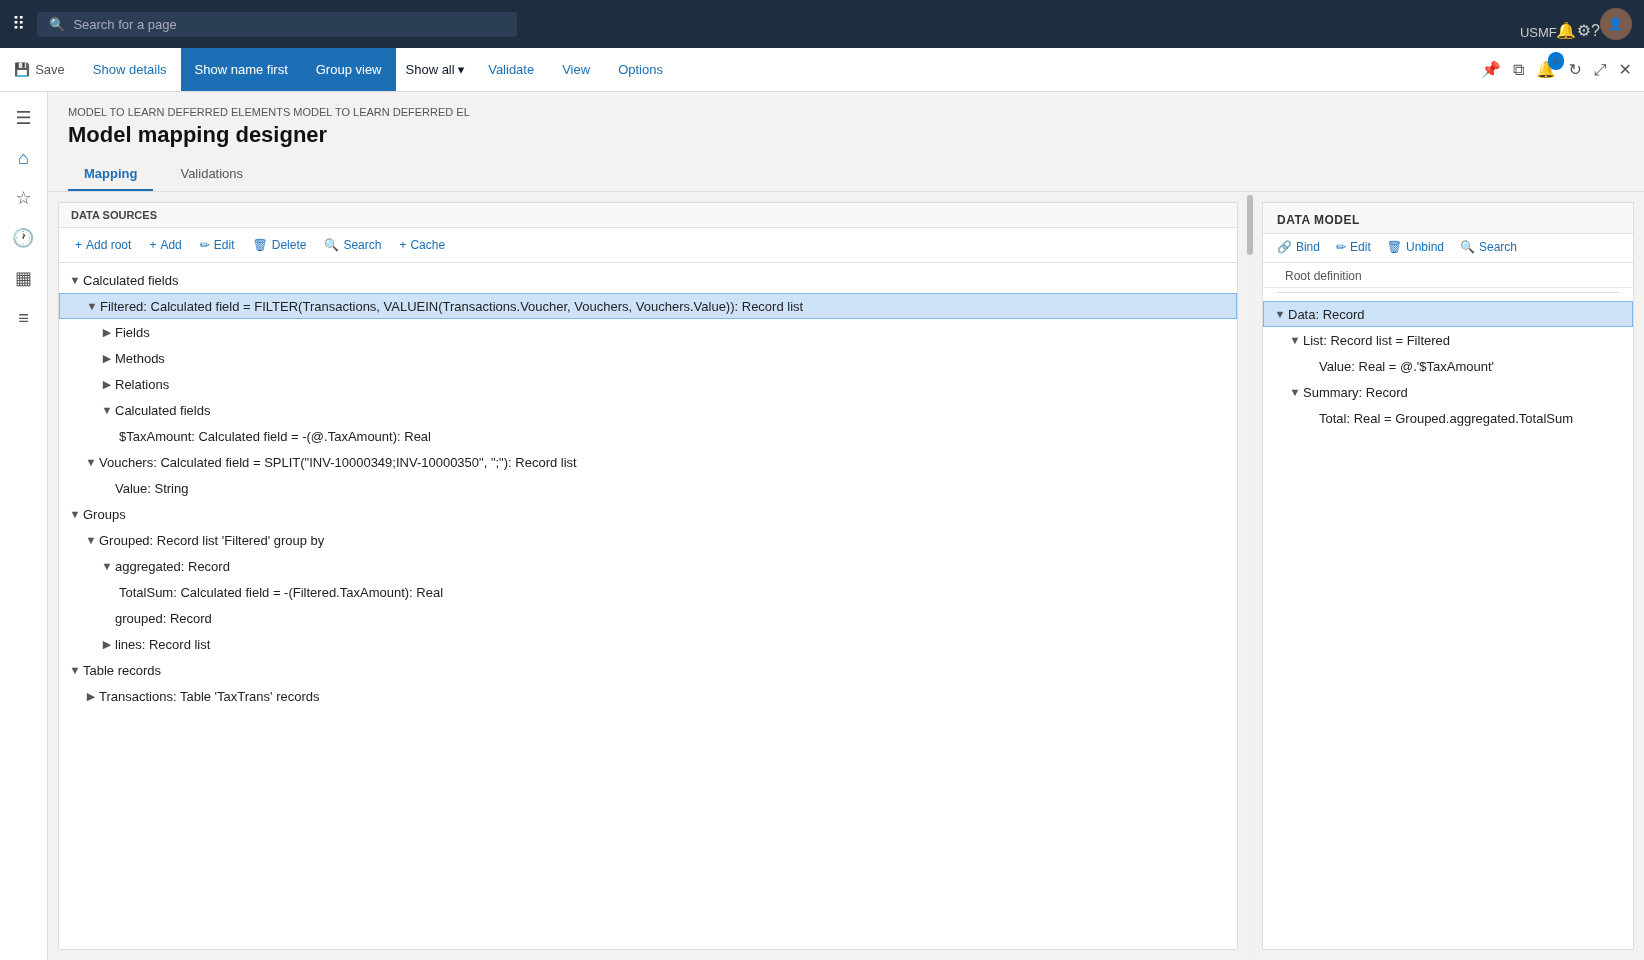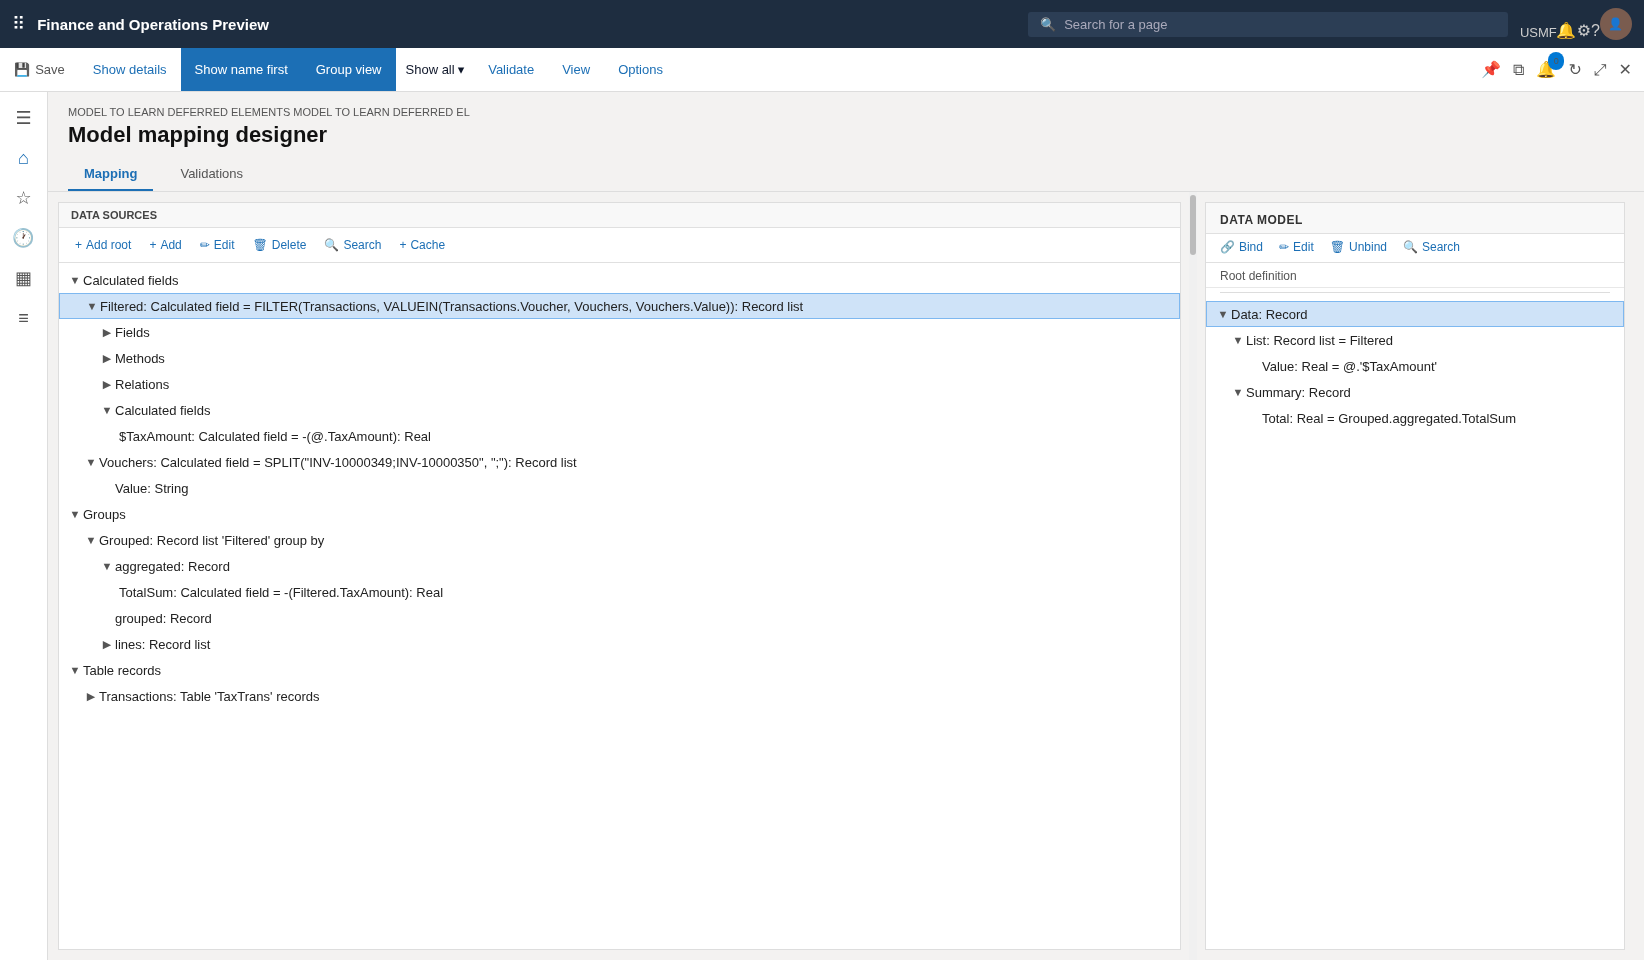--- a/index.html
+++ b/index.html
@@ -180,47 +180,47 @@
     .tree-node .node-text { flex: 1; }
 
     
     .indent-0 { padding-left: 8px; }
     .indent-1 { padding-left: 24px; }
     .indent-2 { padding-left: 40px; }
     .indent-3 { padding-left: 44px; }
 
     
     .right-panel {
-      width: 420px;
+      width: 372px;
       flex-shrink: 0;
       background: #fff;
       display: flex;
       flex-direction: column;
-      margin: 10px 19px 10px 0;
+      margin: 10px 10px 10px 0;
       border: 1px solid #ddd;
     }
     .right-panel .panel-header {
       font-weight: 700;
       font-size: 12px;
       color: #333;
       text-transform: uppercase;
       letter-spacing: 0.5px;
       padding: 10px 14px 6px 14px;
     }
     .right-panel .dm-toolbar {
       display: flex; gap: 8px; padding: 4px 10px 6px 10px;
       border-bottom: 1px solid #e0e0e0;
     }
     .right-panel .dm-btn {
       display: flex; align-items: center; gap: 4px;
       color: #1c6fb5; font-size: 12px; cursor: pointer;
       padding: 2px 4px; border: none; background: transparent;
     }
     .dm-root-def {
-      padding: 6px 14px 4px;
+      padding: 6px 22px 4px;
       font-size: 12px; color: #555;
       border-bottom: 1px solid #e8e8e8;
     }
     .dm-divider { height: 1px; background: #ddd; margin: 4px 14px; }
 
     
     .v-scrollbar {
       width: 8px;
       background: #f0f0f0;
       cursor: pointer;
@@ -247,21 +247,20 @@
       display: flex; align-items: center; gap: 3px;
       padding: 0 10px; color: #0f172a; font-size: 13px;
       cursor: pointer; border: none; background: transparent;
     }
   </style>
 </head>
 <body>
 
 <div class="top-nav">
   <span class="apps-icon">⠿</span>
-  <span class="app-title">Finance and Operations Preview</span>
   <div class="search-bar">
     <span>🔍</span>
     <span style="color:#aab;">Search for a page</span>
   </div>
   <div class="nav-icons">
     <span style="font-size:13px;color:#ccc;">USMF</span>
     <span>🔔</span>
     <span>⚙</span>
     <span>?</span>
     <div class="avatar">👤</div>

